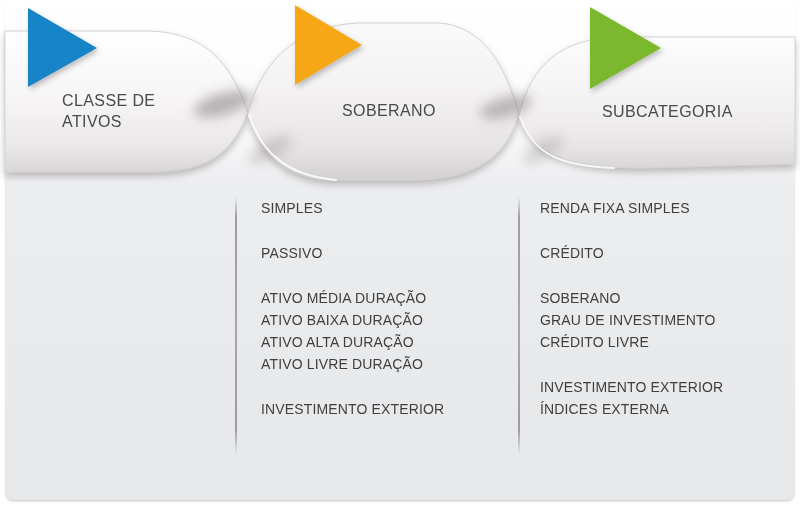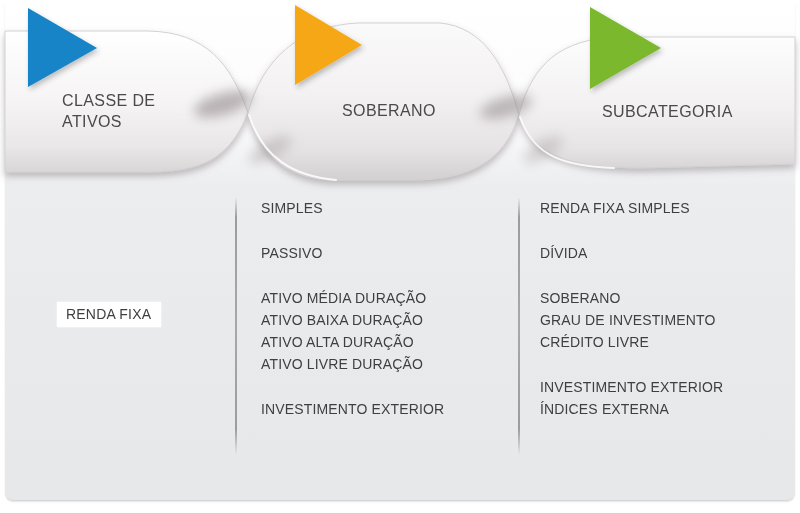--- a/index.html
+++ b/index.html
@@ -112,21 +112,20 @@
   </svg>
 
   <div class="hdr hdr1">CLASSE DE
 ATIVOS</div>
   <div class="hdr hdr2">SOBERANO</div>
   <div class="hdr hdr3">SUBCATEGORIA</div>
 
   <div class="divider d1"></div>
   <div class="divider d2"></div>
 
-  <div class="asset-box">RENDA FIXA</div>
 
   <div class="list cat">
       <div class="group">
         <div class="item">SIMPLES</div>
       </div>
       <div class="group">
         <div class="item">PASSIVO</div>
       </div>
       <div class="group">
         <div class="item">ATIVO MÉDIA DURAÇÃO</div>
@@ -137,21 +136,21 @@
       <div class="group">
         <div class="item">INVESTIMENTO EXTERIOR</div>
       </div>
     </div>
 
   <div class="list sub">
       <div class="group">
         <div class="item">RENDA FIXA SIMPLES</div>
       </div>
       <div class="group">
-        <div class="item">DÍVIDA</div>
+        <div class="item">CRÉDITO</div>
       </div>
       <div class="group">
         <div class="item">SOBERANO</div>
         <div class="item">GRAU DE INVESTIMENTO</div>
         <div class="item">CRÉDITO LIVRE</div>
       </div>
       <div class="group">
         <div class="item">INVESTIMENTO EXTERIOR</div>
         <div class="item">ÍNDICES EXTERNA</div>
       </div>

